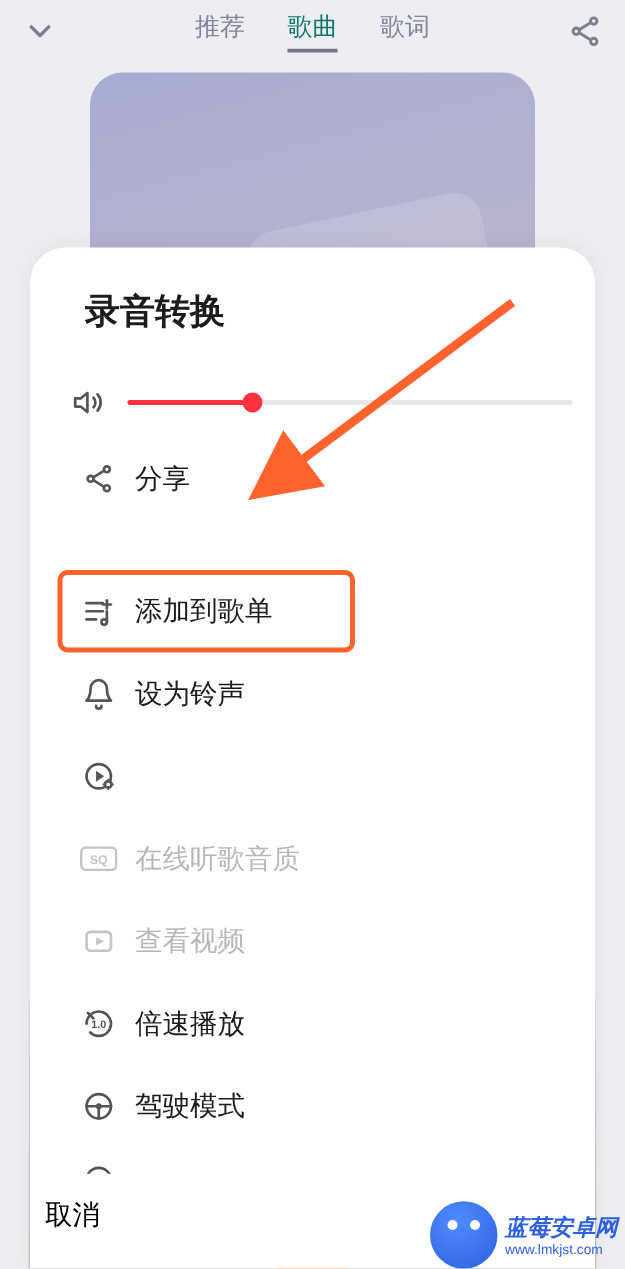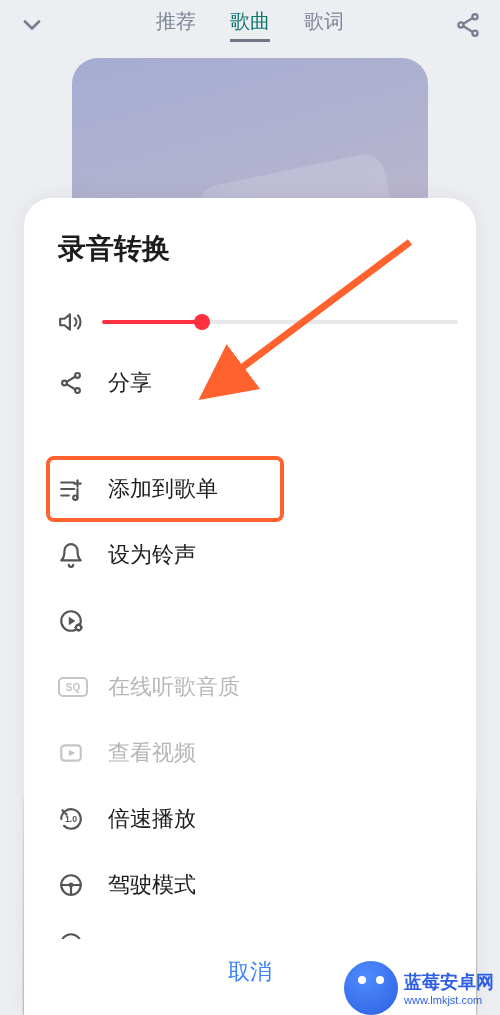--- a/index.html
+++ b/index.html
@@ -76,21 +76,21 @@
     top: 198px;
     bottom: 0;
     background: #ffffff;
     border-radius: 28px 28px 0 0;
     display: flex; flex-direction: column;
     box-shadow: 0 -2px 20px rgba(0,0,0,0.06);
   }
   .sheet-title {
     font-size: 28px; font-weight: 600;
     color: #1c1c1c;
-    padding: 32px 34px 26px;
+    padding: 32px 44px 26px;
   }
   .sheet-body {
     flex: 1;
     overflow: hidden;
     padding: 0 18px 0 34px;
   }
   .volume-row {
     display: flex; align-items: center; gap: 18px;
     height: 56px;
   }
@@ -112,21 +112,21 @@
   }
 
   .menu-item {
     display: flex; align-items: center; gap: 8px;
     height: 66px;
     color: #1c1c1c;
   }
   .menu-item .label { font-size: 22px; }
   .menu-item.disabled { color: #b7b7b7; }
   .menu-item .icon-col {
-    width: 42px; display: flex; justify-content: flex-start;
+    width: 42px; display: flex; justify-content: center;
   }
   .menu-item + .menu-item .label-wrap,
   .volume-row + .menu-item .label-wrap {
     border-top: none;
   }
   .label-wrap {
     flex: 1;
     height: 100%;
     display: flex; align-items: center;
     border-top: 1px solid #f1f1f1;
@@ -140,24 +140,23 @@
     border: 4px solid #ff622c;
     border-radius: 8px;
     padding: 0 8px;
     margin-left: -12px;
     margin-right: 8px;
     width: 238px;
     margin-top: 40px;
   }
 
   .cancel-btn {
-    text-align: center;
     padding: 18px 12px 28px;
     font-size: 22px;
-    color: #3b82f6;
+    color: #000000;
   }
 
   
   svg { display: block; }
 
   
   .arrow {
     position: absolute;
     left: 198px; top: 230px;
     pointer-events: none;
@@ -177,21 +176,21 @@
     position: relative;
   }
   .wm-logo::before, .wm-logo::after {
     content: ""; position: absolute;
     width: 8px; height: 8px; border-radius: 50%;
     background: #fff; top: 15px;
   }
   .wm-logo::before { left: 14px; }
   .wm-logo::after  { right: 14px; }
   .wm-text { display: flex; flex-direction: column; align-items: flex-start; }
-  .wm-title { color: #2f5fe3; font-size: 18px; font-weight: 700; }
+  .wm-title { color: #2f5fe3; font-size: 18px; font-weight: 700; font-style: italic; }
   .wm-url   { color: #2f5fe3; font-size: 11px; }
 </style>
 </head>
 <body>
 
 <div class="bg-screen">
   <div class="bg-topbar">
     <span class="bg-chevron">
       <svg width="28" height="28" viewBox="0 0 24 24" fill="none" stroke="currentColor" stroke-width="2.4" stroke-linecap="round" stroke-linejoin="round">
           <polyline points="6 9 12 15 18 9"></polyline>

